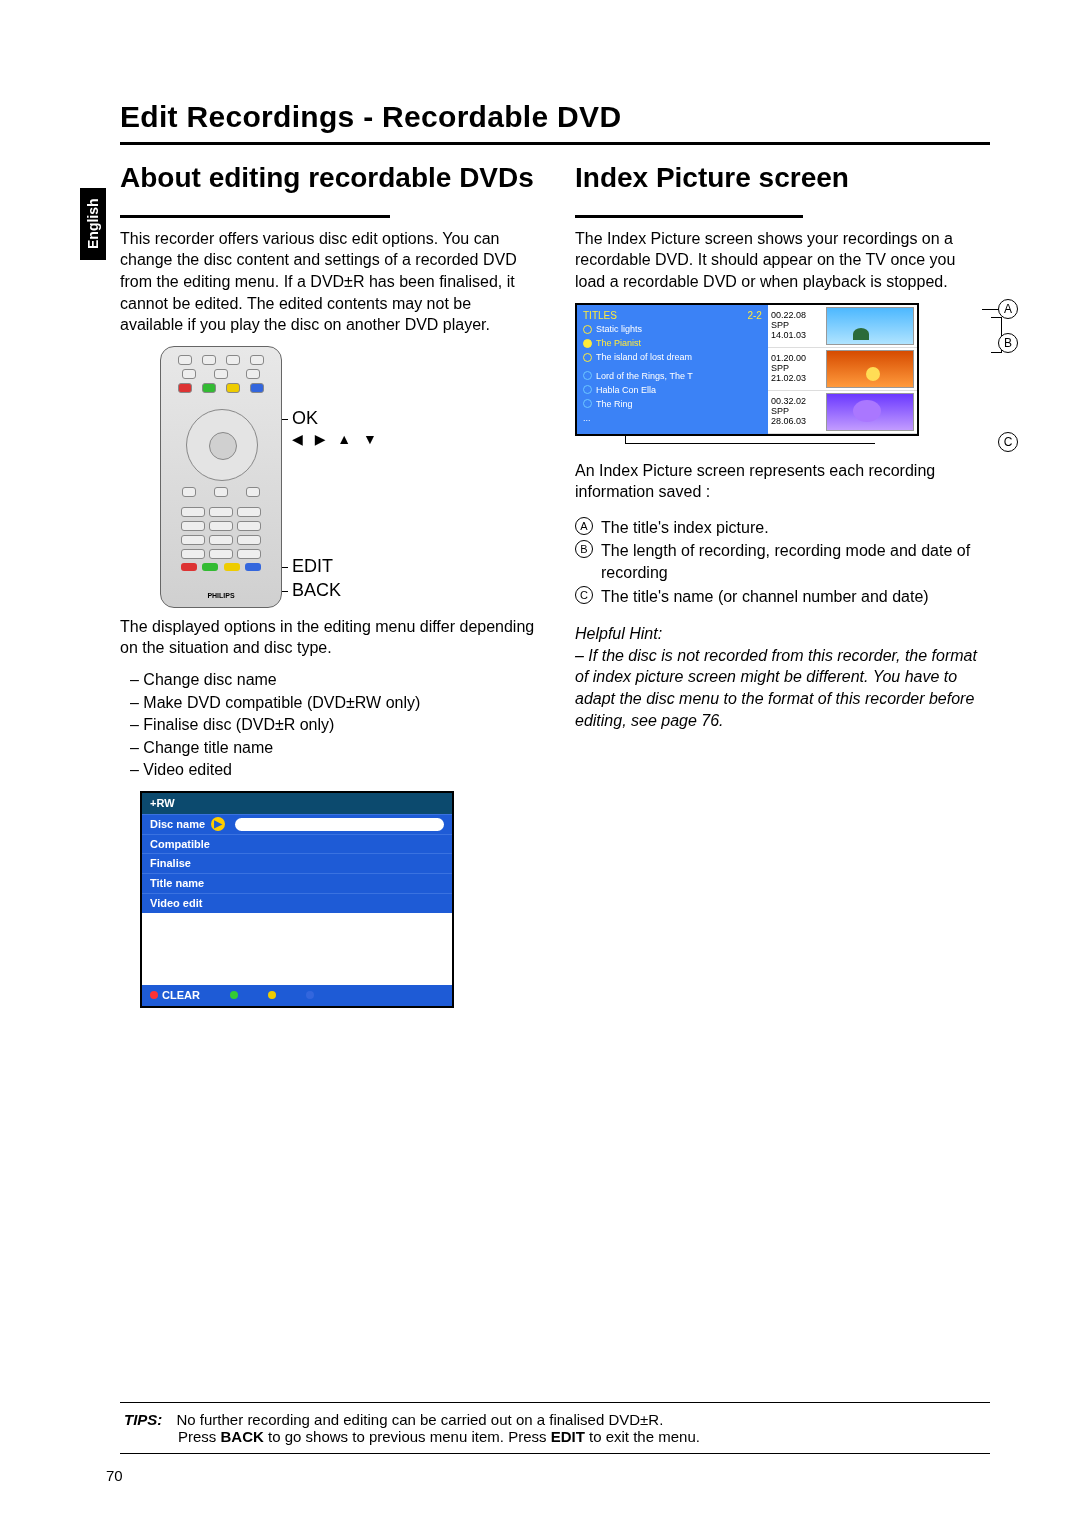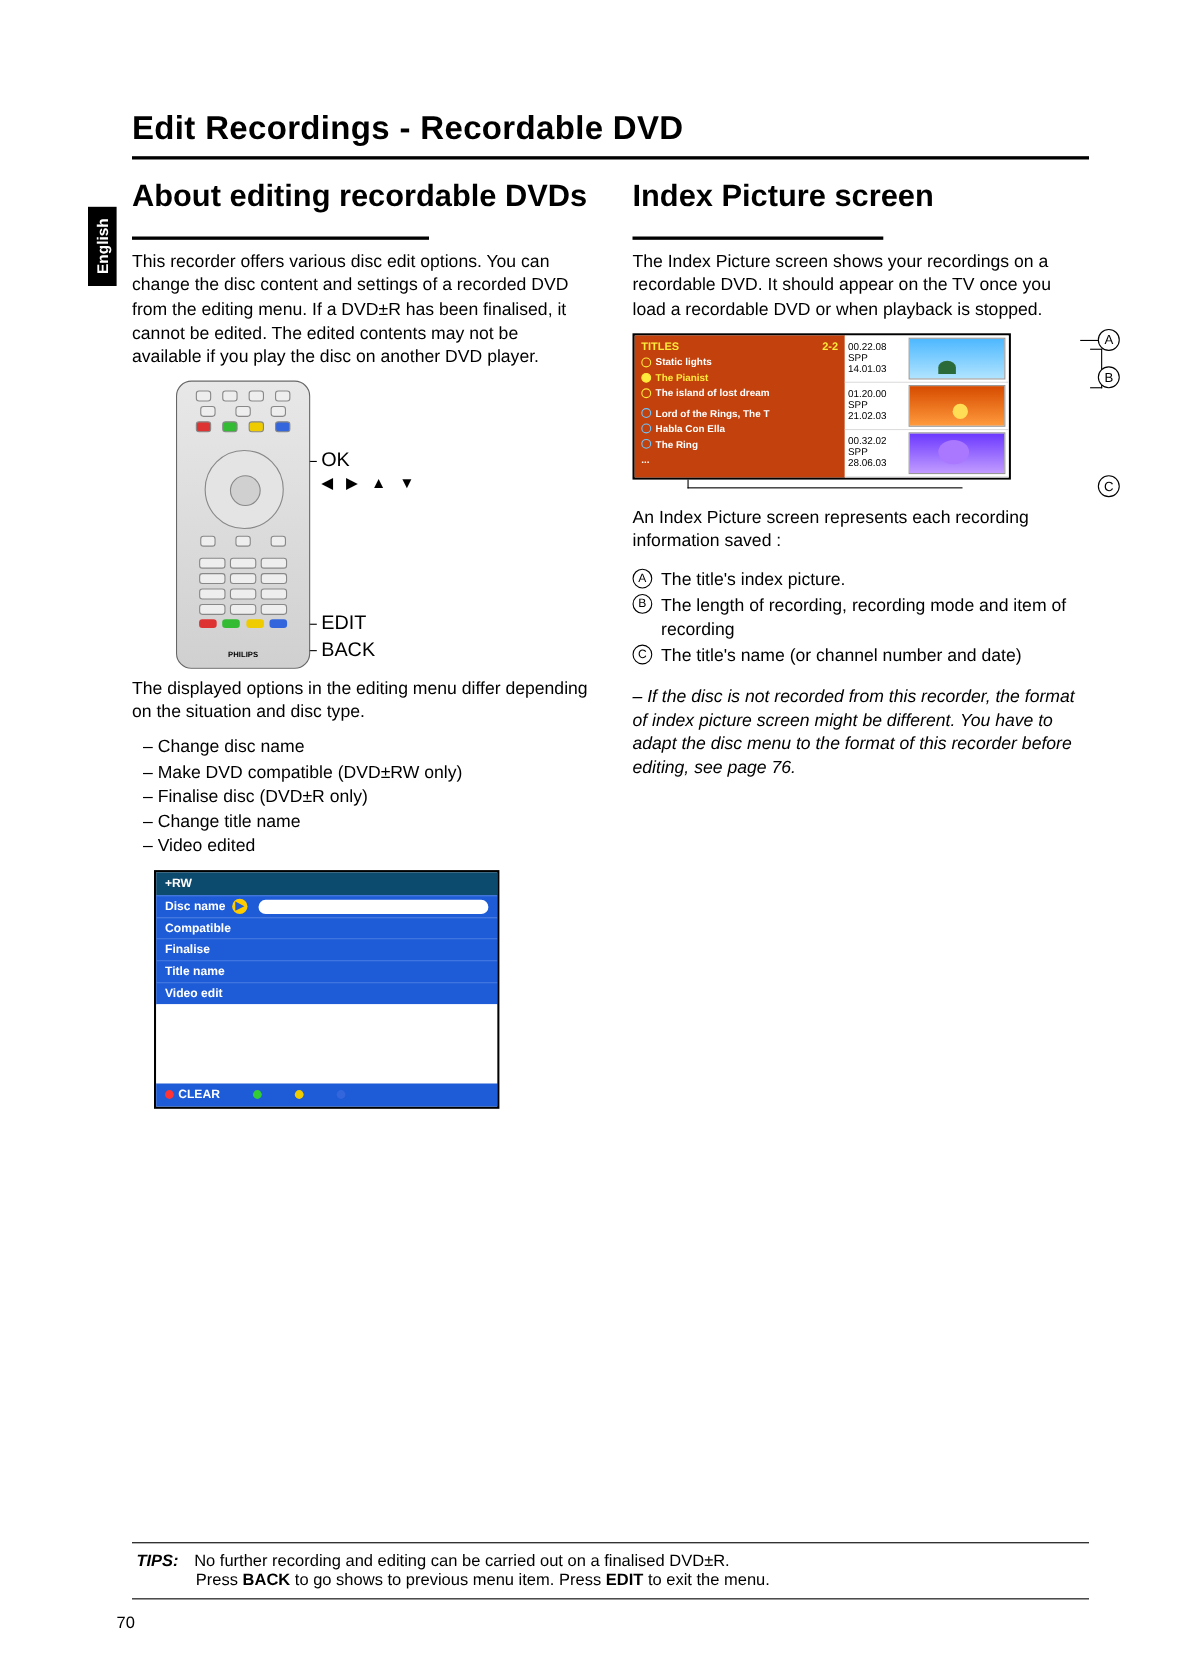--- a/index.html
+++ b/index.html
@@ -175,23 +175,23 @@
     margin: 10px 0 10px 0;
   }
   .index-screen {
     width: 340px;
     border: 2px solid #000;
     display: flex;
     font-size: 10px;
   }
   .index-left {
     flex: 1.2;
-    background: #c2410c;
+    background: #3b82f6;
     color: #fff;
-    font-weight: bold;
+    font-weight: normal;
     padding: 4px 6px;
   }
   .index-left .ttl {
     display: flex; justify-content: space-between;
     color: #ffeb3b;
   }
   .index-left .trow {
     display: flex; align-items: center; gap: 4px;
     padding: 1px 0; font-size: 9px;
   }
@@ -459,29 +459,30 @@
       </div>
 
       <p style="margin-top:24px;">An Index Picture screen represents each recording information saved :</p>
       <div class="legend">
         <div class="lrow">
             <span class="circ">A</span>
             <span>The title's index picture.</span>
           </div>
         <div class="lrow">
             <span class="circ">B</span>
-            <span>The length of recording, recording mode and item of recording</span>
+            <span>The length of recording, recording mode and date of recording</span>
           </div>
         <div class="lrow">
             <span class="circ">C</span>
             <span>The title's name (or channel number and date)</span>
           </div>
       </div>
 
       <div class="helpful">
+        <div>Helpful Hint:</div>
         <div>– If the disc is not recorded from this recorder, the format of index picture screen might be different. You have to adapt the disc menu to the format of this recorder before editing, see page 76.</div>
       </div>
     </div>
   </div>
 
   <div class="tips-box">
     <div>
       <span class="lbl">TIPS:</span>
       <span>No further recording and editing can be carried out on a finalised DVD±R.</span>
     </div>

